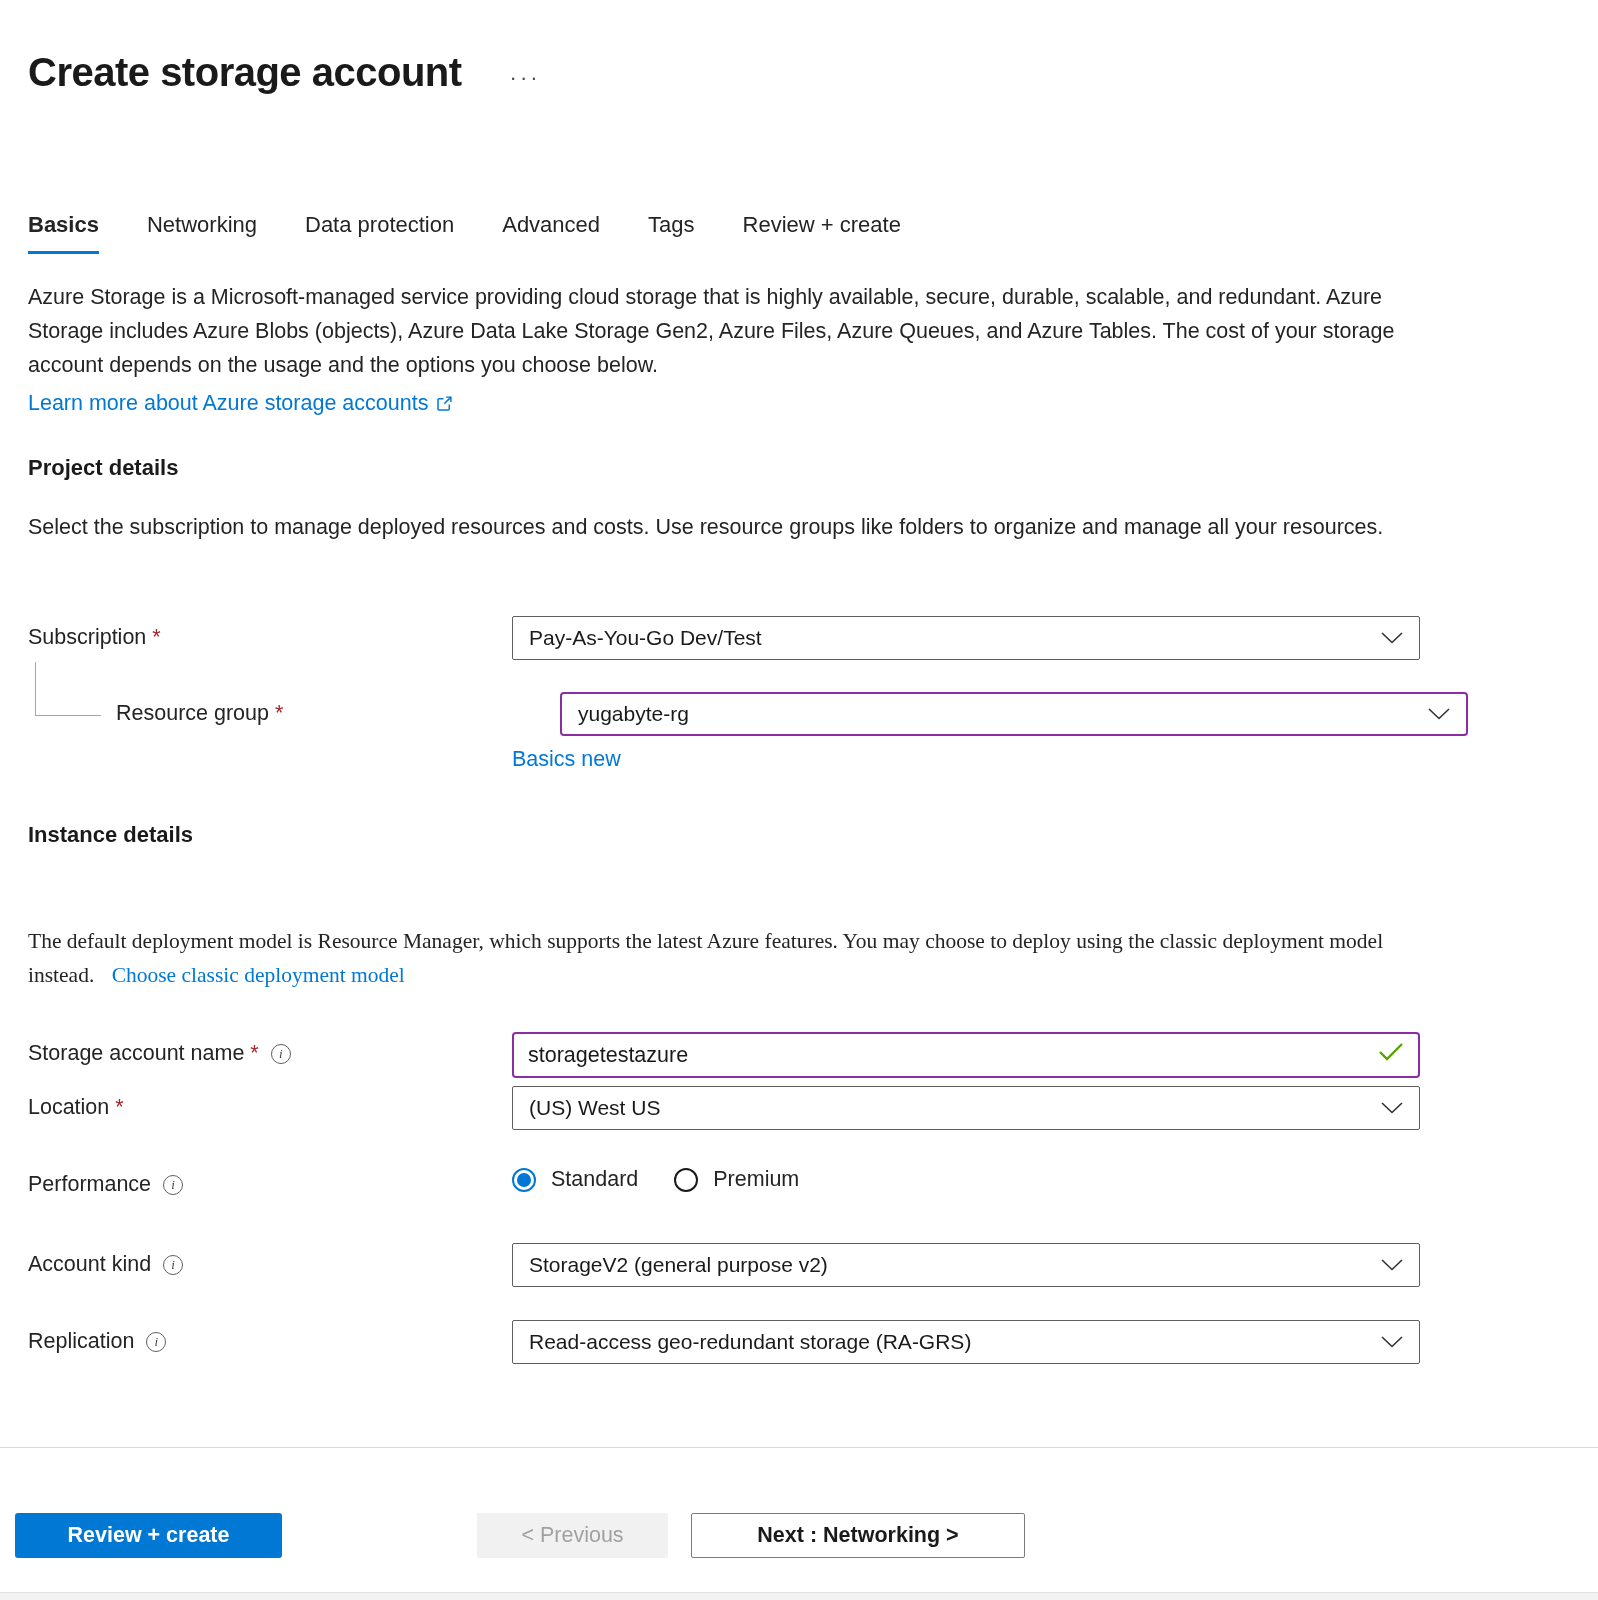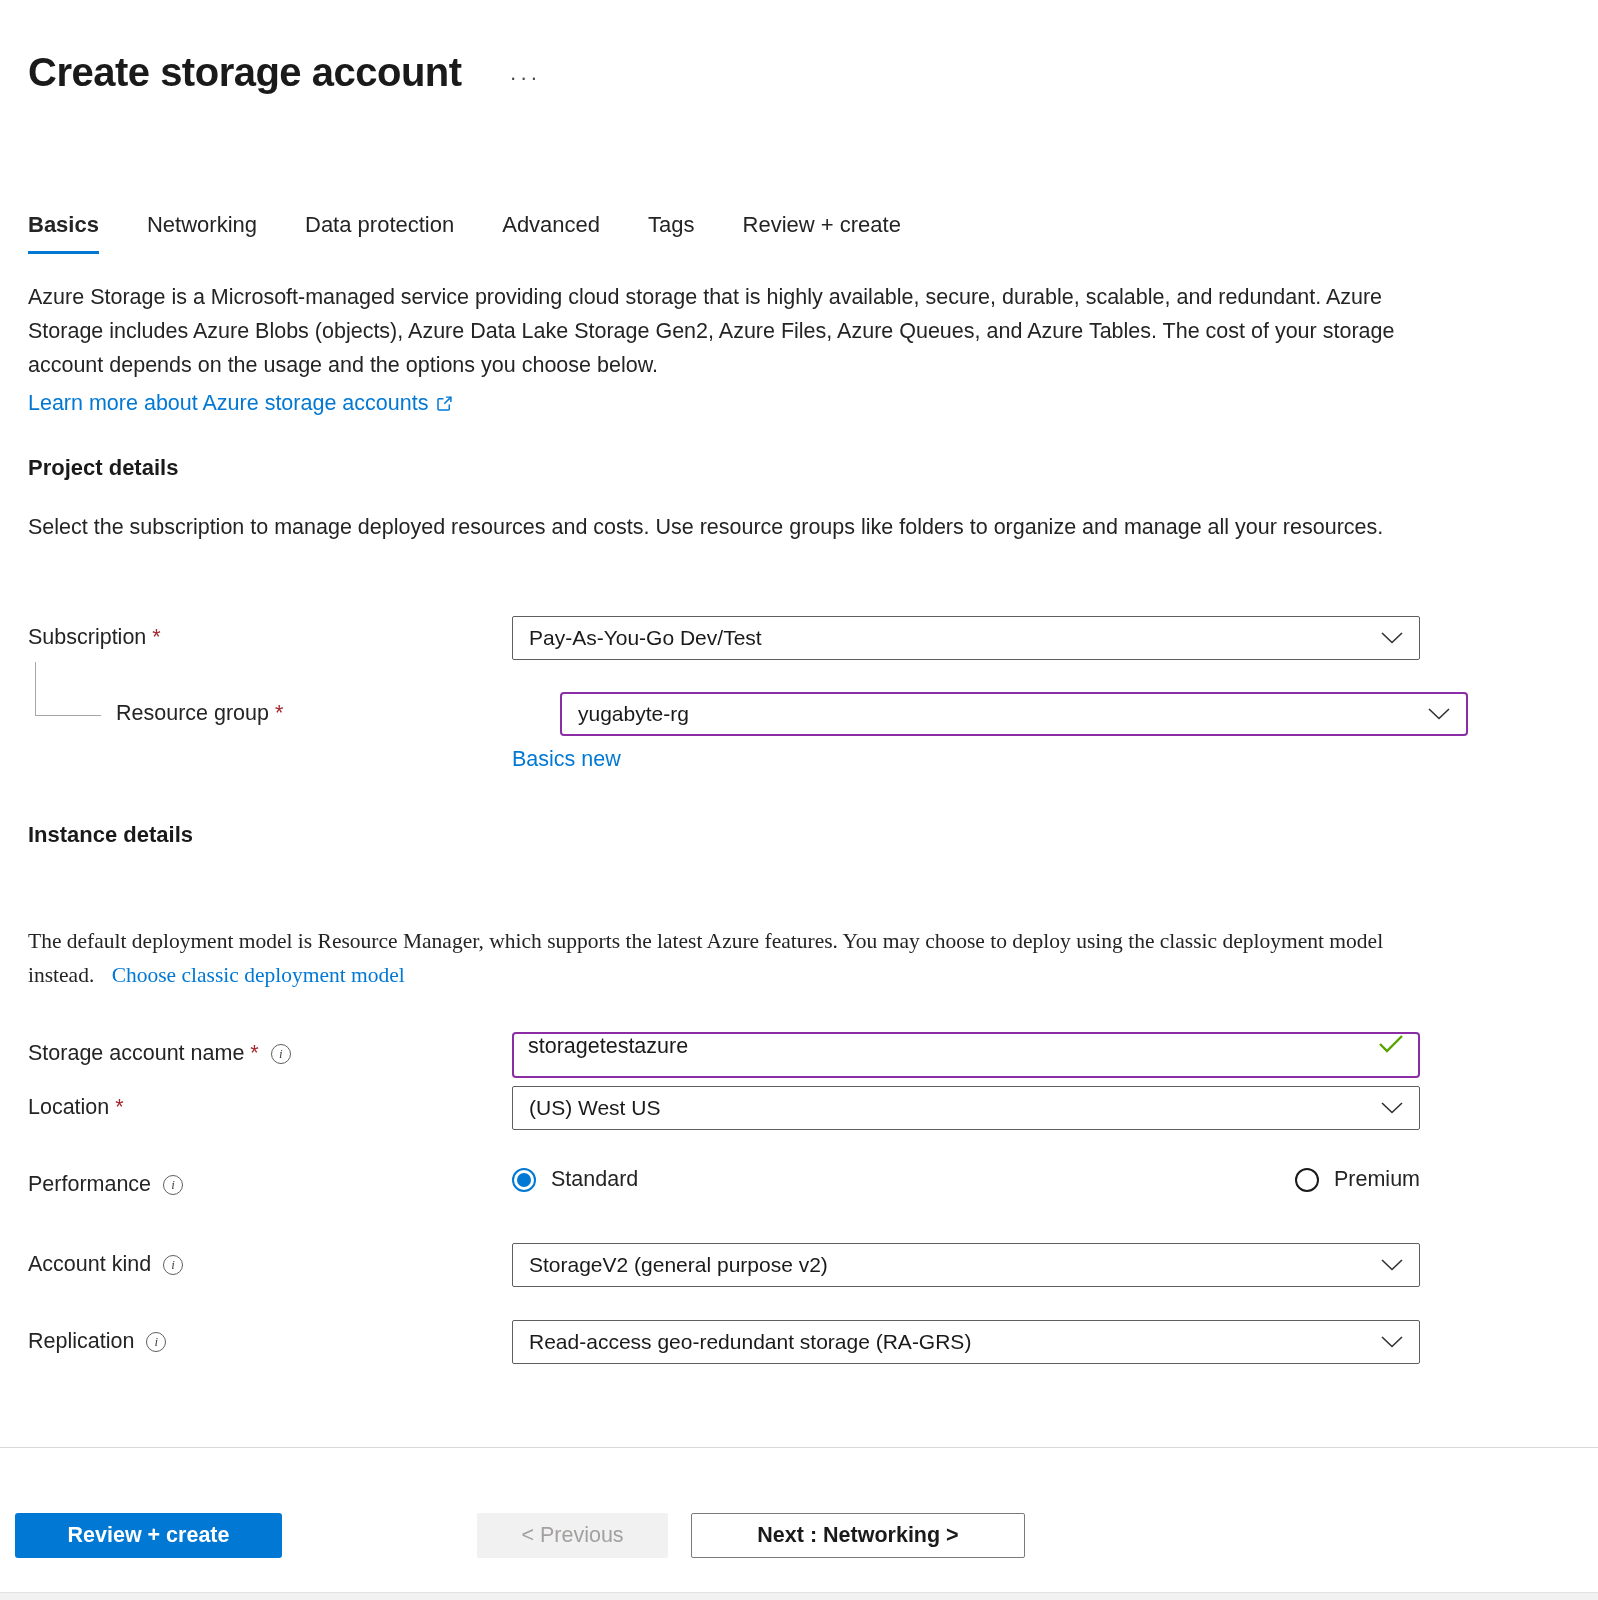--- a/index.html
+++ b/index.html
@@ -42,30 +42,30 @@
   .control-col { width:908px; flex:0 0 908px; }
   .required { color:#a4262c; margin-left:6px; }
   .indent { padding-left:88px; }
 
   .info-icon { display:inline-flex; align-items:center; justify-content:center; width:20px; height:20px; border:1px solid #5f5f5f; border-radius:50%; font-size:13px; color:#444; margin-left:12px; font-style:italic; font-family:"Liberation Serif", serif; cursor:pointer; flex:0 0 auto; }
 
   .select-field { width:100%; height:44px; border:1px solid #5f5f5f; border-radius:2px; background:#fff; display:flex; align-items:center; justify-content:space-between; padding:0 16px; font-size:21px; color:#1a1a1a; cursor:pointer; }
   .select-field.focus-purple, .text-field.focus-purple { border:2px solid #8a2da5; border-radius:4px;margin-left:48px; }
   .chevron-icon { flex:0 0 auto; margin-left:12px; display:flex; }
 
-  .text-field { width:100%; height:46px; border:2px solid #8a2da5; border-radius:4px; background:#fff; display:flex; align-items:flex-start; justify-content:space-between; padding:0 14px; font-size:21.5px; color:#1a1a1a; }
+  .text-field { width:100%; height:46px; border:2px solid #8a2da5; border-radius:4px; background:#fff; display:flex; align-items:center; justify-content:space-between; padding:0 14px; font-size:21.5px; color:#1a1a1a; }
   .valid-check { flex:0 0 auto; }
 
   .create-new { position:absolute; top:742px; left:512px; font-size:21.5px; }
 
   
   .connector { position:absolute; top:662px; left:35px; width:66px; height:54px; border-left:1px solid #a9a7a5; border-bottom:1px solid #a9a7a5; }
 
   
-  .radio-group { display:flex; align-items:center; gap:56px; padding-top:4px;justify-content:space-between; }
+  .radio-group { display:flex; align-items:center; gap:36px; padding-top:4px; }
   .radio-option { display:flex; align-items:center; gap:15px; cursor:pointer; }
   .radio-circle { width:24px; height:24px; border-radius:50%; border:2px solid #1a1a1a; background:#fff; flex:0 0 auto; }
   .radio-option.selected .radio-circle { border:2px solid #0078d4; position:relative; }
   .radio-option.selected .radio-circle::after { content:""; position:absolute; top:3px; left:3px; width:14px; height:14px; border-radius:50%; background:#0078d4; }
   .radio-label { font-size:21.5px; color:#242424; }
 
   
   .footer-divider { position:absolute; top:1447px; left:0; width:1598px; height:1px; background:#d8d8d8; }
   .footer { position:absolute; top:1513px; left:15px; display:flex; align-items:center; }
   .btn { height:45px; display:flex; align-items:center; justify-content:center; font-size:21.5px; cursor:pointer; border:1px solid transparent; }

